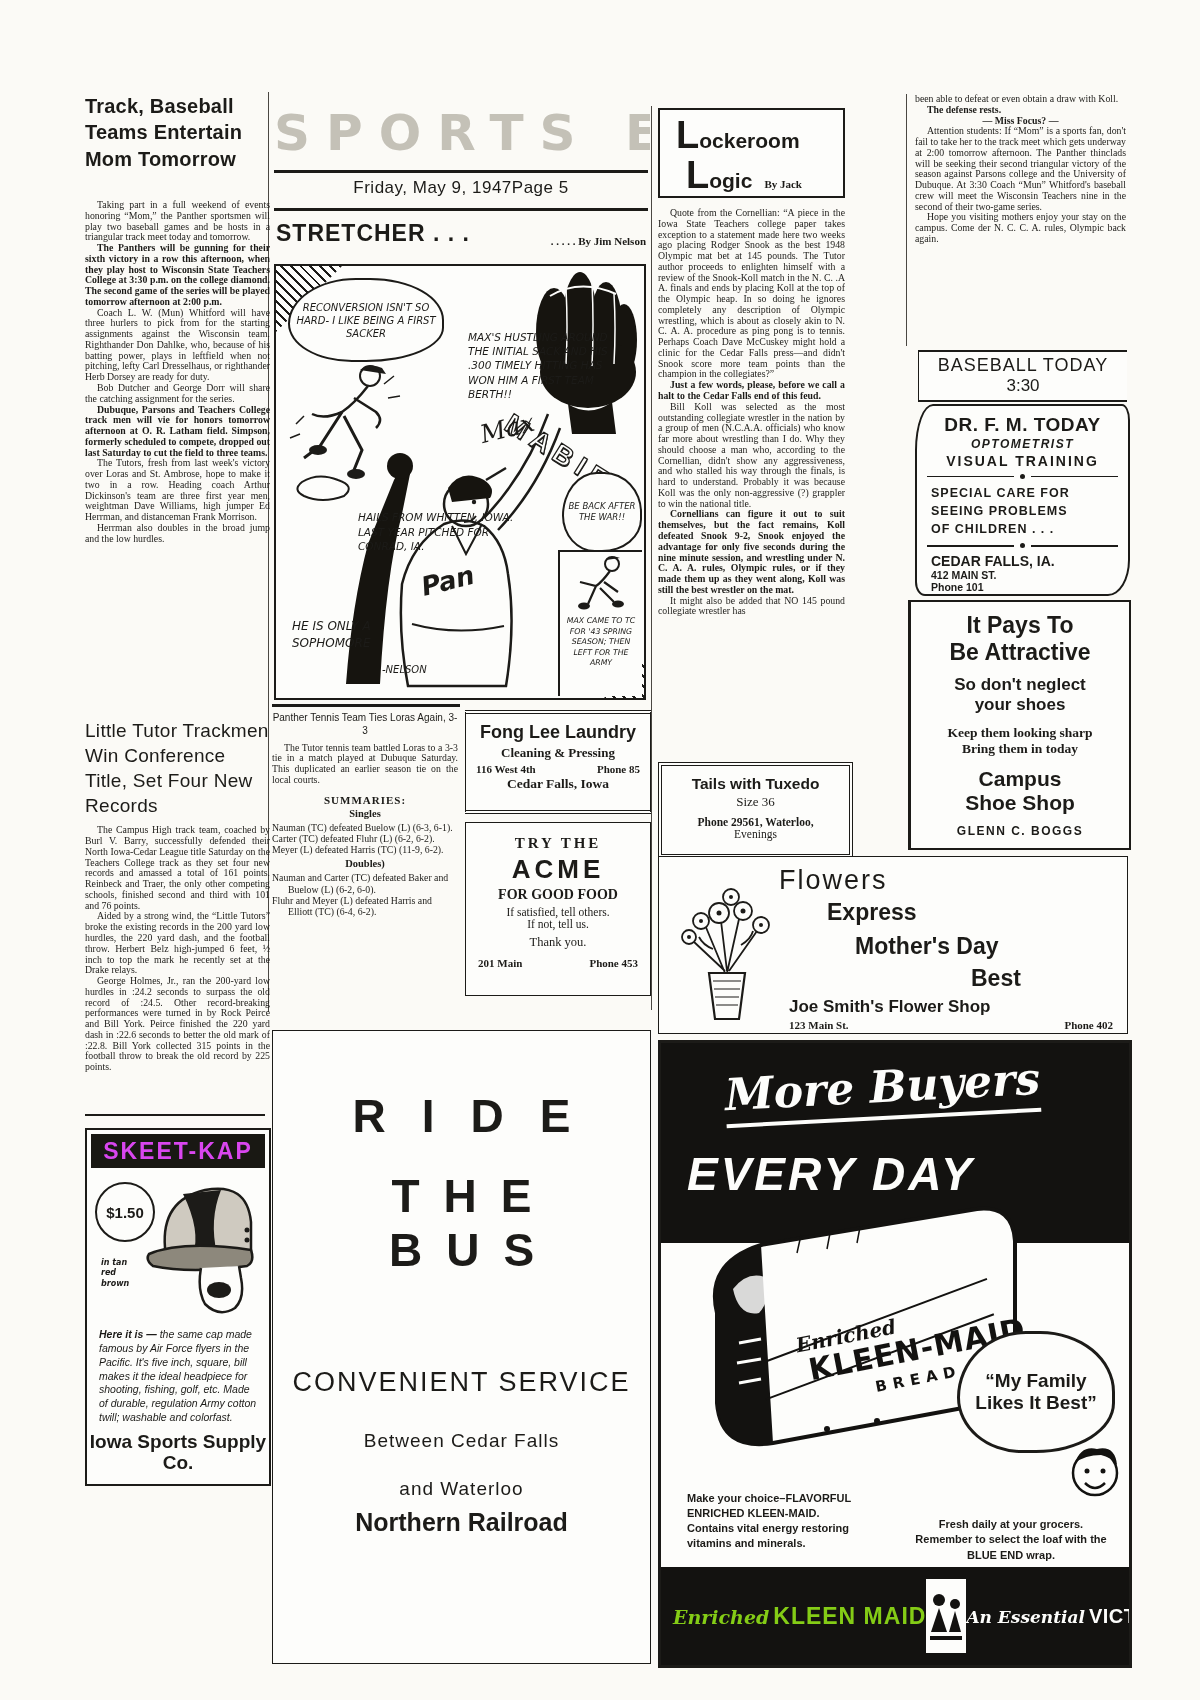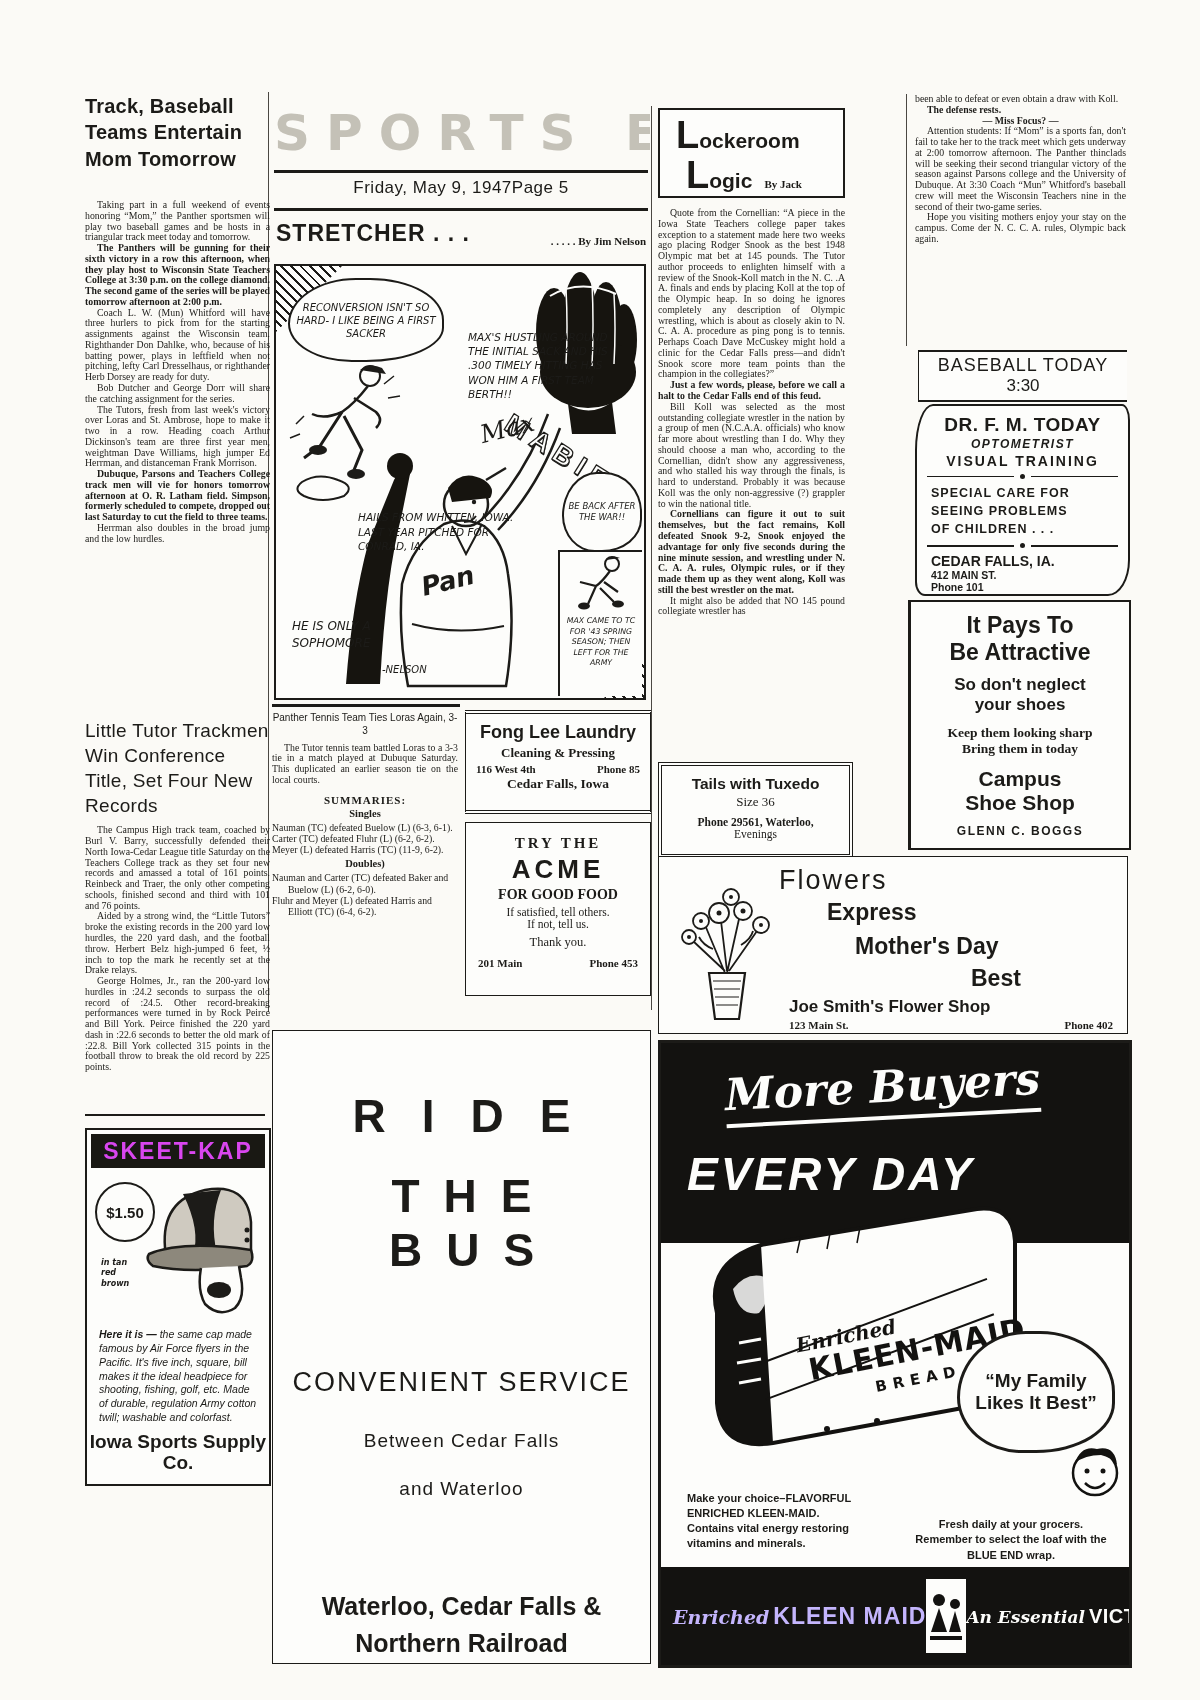--- a/index.html
+++ b/index.html
@@ -44,22 +44,22 @@
   <div class="abs vrule" style="left:651px;top:106px;height:904px;"></div>
   <div class="abs vrule" style="left:906px;top:94px;height:252px;"></div>
 
   <h1 class="abs sans h-track" style="left:85px;top:93px;width:185px;margin:0;">Track, Baseball Teams Entertain Mom Tomorrow</h1>
 
   <div class="abs just" style="left:85px;top:200px;width:185px;height:514px;overflow:hidden;">
     <p class="bp">Taking part in a full weekend of events honoring “Mom,” the Panther sportsmen will play two baseball games and be hosts in a triangular track meet today and tomorrow.</p>
     <p class="bp bold">The Panthers will be gunning for their sixth victory in a row this afternoon, when they play host to Wisconsin State Teachers College at 3:30 p.m. on the college diamond. The second game of the series will be played tomorrow afternoon at 2:00 p.m.</p>
     <p class="bp">Coach L. W. (Mun) Whitford will have three hurlers to pick from for the starting assignments against the Wisconsin team. Righthander Don Dahlke, who, because of his batting power, plays in leftfield when not pitching, lefty Carl Dresselhaus, or righthander Herb Dorsey are ready for duty.</p>
     <p class="bp">Bob Dutcher and George Dorr will share the catching assignment for the series.</p>
+    <p class="bp bold">Dubuque, Parsons and Teachers College track men will vie for honors tomorrow afternoon at O. R. Latham field. Simpson, formerly scheduled to compete, dropped out last Saturday to cut the field to three teams.</p>
     <p class="bp">The Tutors, fresh from last week's victory over Loras and St. Ambrose, hope to make it two in a row. Heading coach Arthur Dickinson's team are three first year men, weightman Dave Williams, high jumper Ed Herrman, and distanceman Frank Morrison.</p>
-    <p class="bp bold">Dubuque, Parsons and Teachers College track men will vie for honors tomorrow afternoon at O. R. Latham field. Simpson, formerly scheduled to compete, dropped out last Saturday to cut the field to three teams.</p>
     <p class="bp">Herrman also doubles in the broad jump and the low hurdles.</p>
   </div>
 
   <div class="abs" style="left:85px;top:718px;width:185px;height:392px;overflow:hidden;">
     <h2 class="sans h-light" style="margin:0 0 7px;">Little Tutor Trackmen Win Conference Title, Set Four New Records</h2>
     <div class="just">
       <p class="bp">The Campus High track team, coached by Burl V. Barry, successfully defended their North Iowa-Cedar League title Saturday on the Teachers College track as they set four new records and amassed a total of 161 points. Reinbeck and Traer, the only other competing schools, finished second and third with 101 and 76 points.</p>
       <p class="bp">Aided by a strong wind, the “Little Tutors” broke the existing records in the 200 yard low hurdles, the 220 yard dash, and the football throw. Herbert Belz high-jumped 6 feet, ½ inch to top the mark he recently set at the Drake relays.</p>
       <p class="bp">George Holmes, Jr., ran the 200-yard low hurdles in :24.2 seconds to surpass the old record of :24.5. Other record-breaking performances were turned in by Rock Peirce and Bill York. Peirce finished the 220 yard dash in :22.6 seconds to better the old mark of :22.8. Bill York collected 315 points in the football throw to break the old record by 225 points.</p>
     </div>
@@ -222,21 +222,20 @@
       <span>Phone 453</span>
     </div>
   </div>
 
   <div class="abs sans ctr" style="left:272px;top:1030px;width:377px;height:632px;border:1.5px solid #1c1b18;background:#fdfdfb;">
     <div style="font-weight:700;font-size:46px;letter-spacing:36px;padding-left:36px;margin-top:58px;">RIDE</div>
     <div style="font-weight:700;font-size:46px;letter-spacing:24px;padding-left:24px;margin-top:26px;">THE BUS</div>
     <div style="font-weight:400;font-size:27px;letter-spacing:2px;margin-top:90px;">CONVENIENT SERVICE</div>
     <div style="font-weight:400;font-size:19px;letter-spacing:1px;margin-top:32px;">Between Cedar Falls</div>
     <div style="font-weight:400;font-size:19px;letter-spacing:1px;margin-top:26px;">and Waterloo</div>
-    <div style="font-weight:700;font-size:25px;margin-top:92px;">Waterloo, Cedar Falls &amp;</div>
     <div style="font-weight:700;font-size:25px;margin-top:8px;">Northern Railroad</div>
   </div>
 
   <div class="abs" style="left:658px;top:108px;width:187px;height:90px;border:2px solid #1c1b18;background:#fdfdfb;padding:6px 0 0 16px;box-sizing:border-box;">
     <span class="lockline">Lockeroom</span><br>
     <span class="lockline" style="margin-left:10px;">Logic</span>
     <span class="bold" style="font-size:11px;margin-left:8px;">By Jack</span>
   </div>
 
   <div class="abs just" style="left:658px;top:208px;width:187px;height:548px;overflow:hidden;">
@@ -367,21 +366,21 @@
       <path d="M8,24 Q14,6 30,10 Q48,6 50,26 Q44,18 34,16 Q18,16 8,24 Z" fill="#131210"></path>
       <circle cx="20" cy="32" r="2.5" fill="#131210"></circle>
         <circle cx="36" cy="32" r="2.5" fill="#131210"></circle>
       <path d="M18,44 Q28,54 38,44" fill="none" stroke="#131210" stroke-width="2.5"></path>
     </svg>
 
     <div class="abs sans" style="left:26px;top:448px;width:170px;font-weight:700;font-size:11px;line-height:1.35;">Make your choice–FLAVORFUL ENRICHED KLEEN-MAID. Contains vital energy restoring vitamins and minerals.</div>
     <div class="abs sans" style="left:252px;top:474px;width:196px;font-weight:700;font-size:11px;line-height:1.4;text-align:center;">Fresh daily at your grocers. Remember to select the loaf with the BLUE END wrap.</div>
 
     <div class="abs" style="left:0;bottom:0;width:100%;height:98px;background:#131210;display:flex;align-items:center;justify-content:space-between;padding:0 12px;box-sizing:border-box;">
-      <div style="color:#c4b5fd;white-space:nowrap;">
+      <div style="color:#84cc16;white-space:nowrap;">
         <span style="font-family:'DejaVu Serif',serif;font-style:italic;font-weight:700;font-size:19px;">Enriched</span>
         <span class="sans" style="font-weight:800;font-size:23px;letter-spacing:1px;">KLEEN MAID</span>
       </div>
       <div style="width:52px;height:74px;background:#fdfdfb;display:flex;align-items:center;justify-content:center;gap:4px;">
         <svg width="40" height="56" viewBox="0 0 40 56">
           <circle cx="13" cy="12" r="6" fill="#131210"></circle>
             <path d="M5,44 L13,20 L21,44 Z" fill="#131210"></path>
           <circle cx="29" cy="16" r="5" fill="#131210"></circle>
             <path d="M23,44 L29,23 L35,44 Z" fill="#131210"></path>
           <rect x="4" y="48" width="32" height="4" fill="#131210"></rect>

